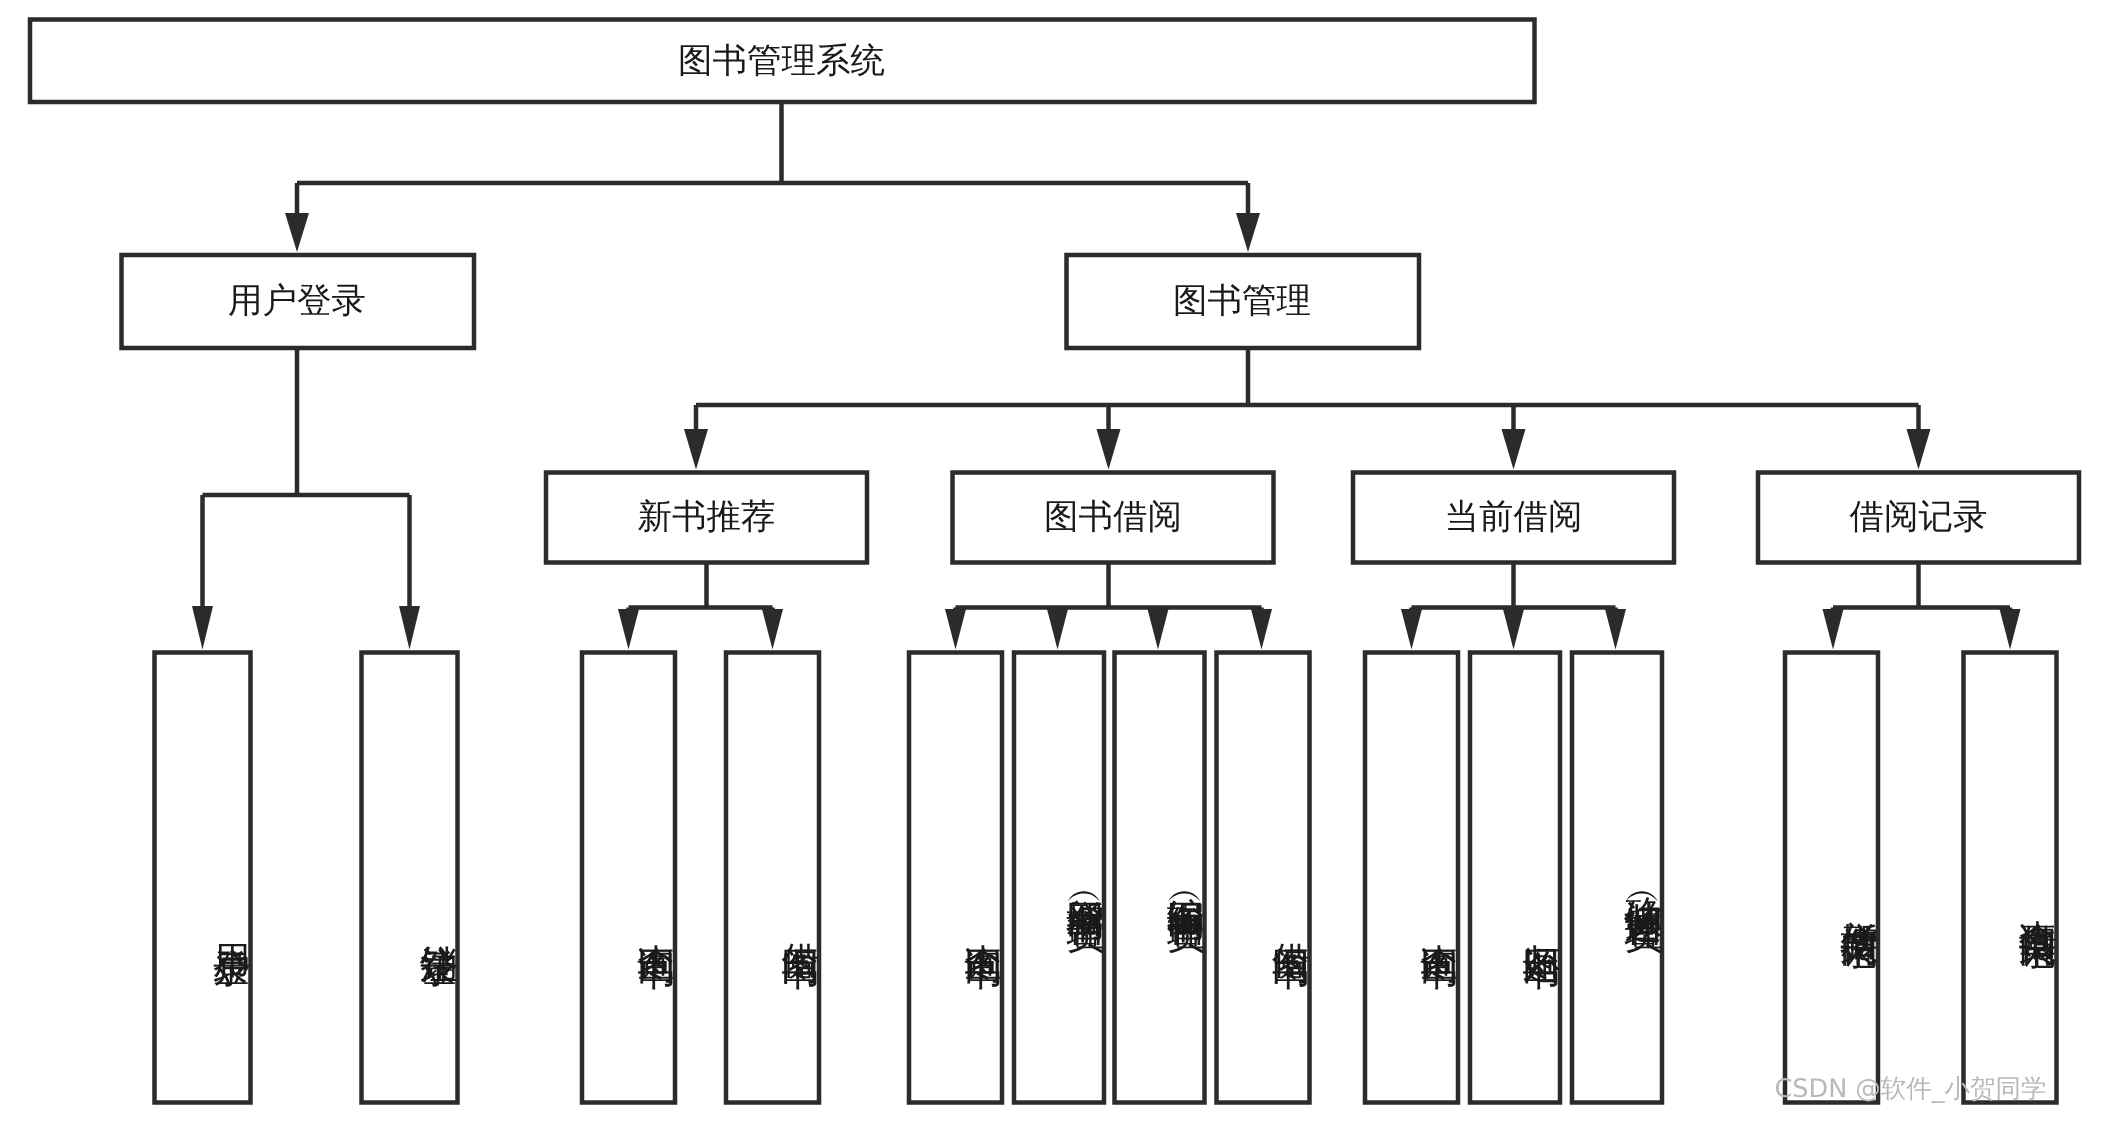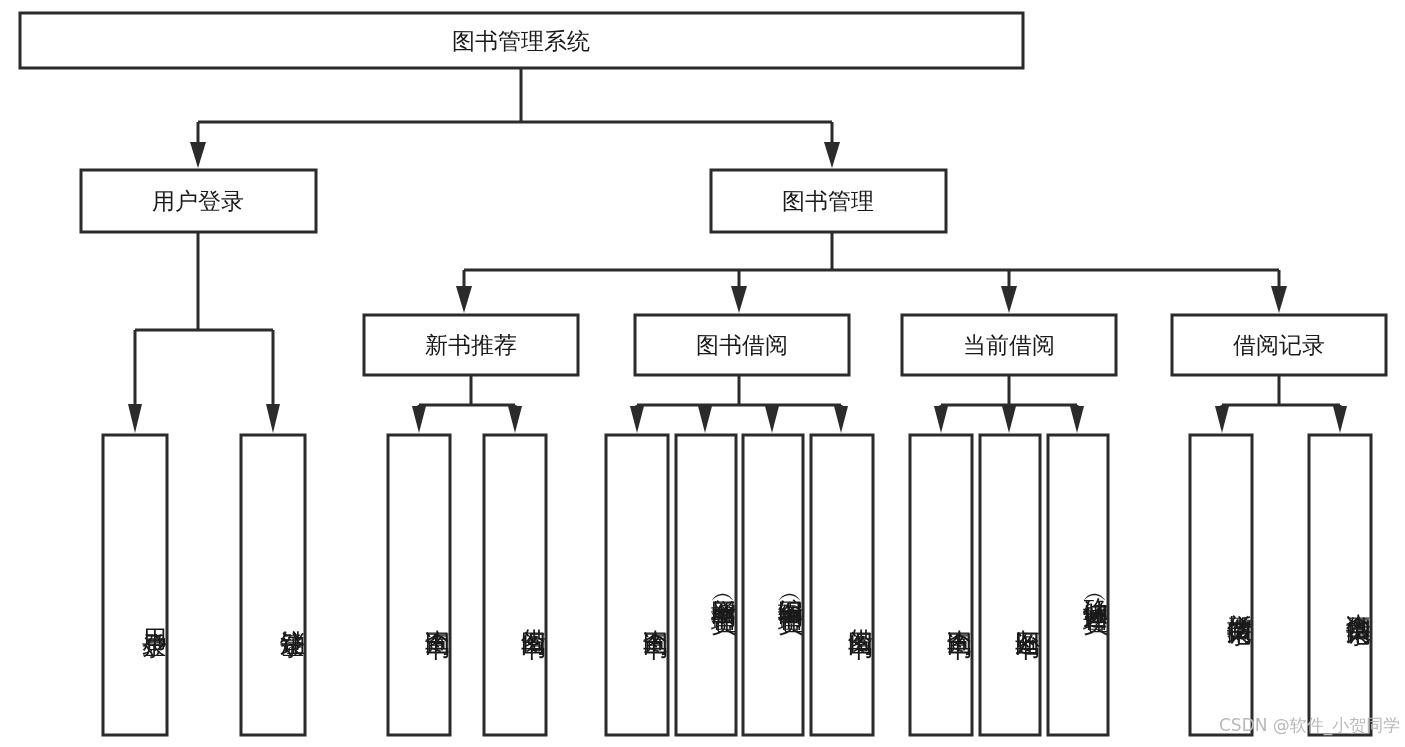--- a/index.html
+++ b/index.html
@@ -181,15 +181,15 @@
   <div class="leaf-label" style="left:743px;top:443px;width:60px;height:288px;">编辑图书（管理员）</div>
   <div class="leaf-label" style="left:811px;top:498px;width:62px;height:230px;">借阅图书</div>
 
   <div class="leaf-label" style="left:910px;top:498px;width:62px;height:230px;">查询图书</div>
   <div class="leaf-label" style="left:980px;top:498px;width:60px;height:230px;">归还图书</div>
   <div class="leaf-label" style="left:1048px;top:443px;width:60px;height:288px;">确认归还（管理员）</div>
 
   <div class="leaf-label" style="left:1190px;top:468px;width:62px;height:262px;">新增借阅记录</div>
   <div class="leaf-label" style="left:1309px;top:468px;width:62px;height:262px;">查询借阅记录</div>
 
-  <div class="watermark" style="left:1192px;top:714px;padding-left:27px;">CSDN @软件_小贺同学</div>
+  <div class="watermark" style="left:1156px;top:714px;padding-left:27px;">CSDN @软件_小贺同学</div>
 
 </div>
 
 </body></html>

